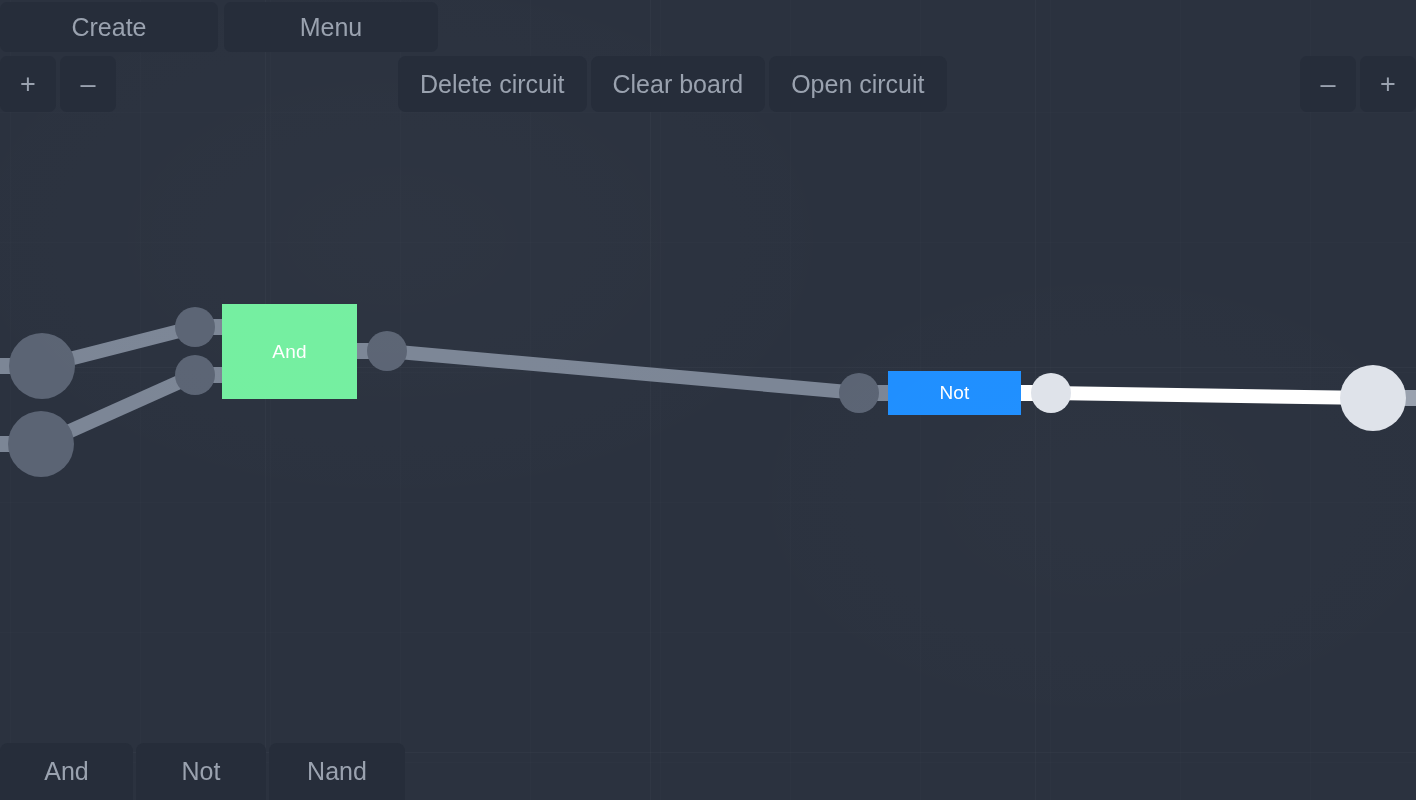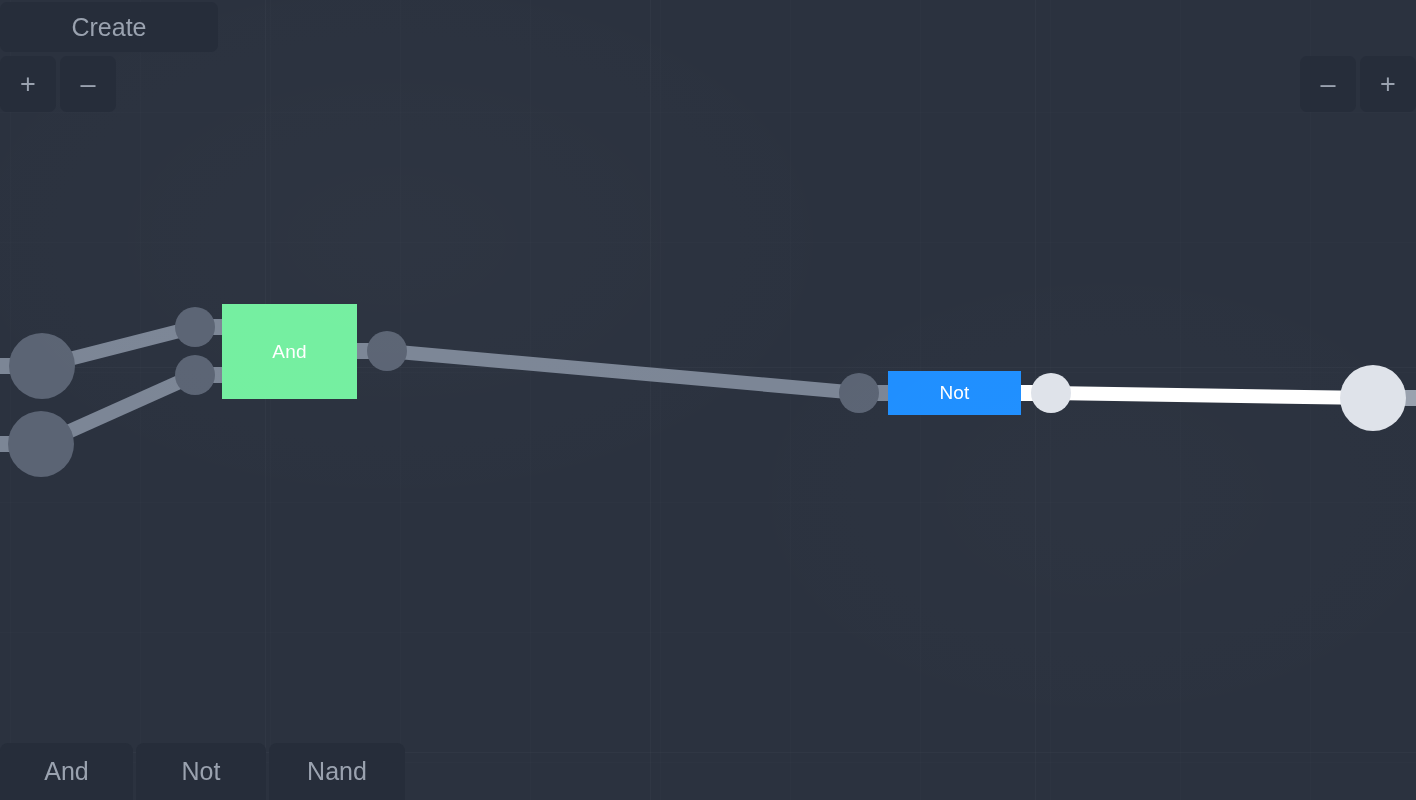--- a/index.html
+++ b/index.html
@@ -200,26 +200,32 @@
     <div class="gate and" style="left:222px; top:304px; width:135px; height:95px;">
       <span>And</span>
     </div>
     <div class="gate not" style="left:888px; top:371px; width:133px; height:44px;">
       <span>Not</span>
     </div>
   </div>
 
   <div class="topbar">
     <button class="btn" id="create-btn">Create</button>
+    <button class="btn" id="menu-btn">Menu</button>
   </div>
 
   <div class="topbar2">
     <button class="btn zoom-btn" id="zoom-in-left">+</button>
     <button class="btn zoom-btn" id="zoom-out-left">–</button>
 
+    <div class="midgroup">
+      <button class="btn">Delete circuit</button>
+      <button class="btn">Clear board</button>
+      <button class="btn">Open circuit</button>
+    </div>
 
     <button class="btn zoom-btn" id="zoom-out-right">–</button>
     <button class="btn zoom-btn" id="zoom-in-right">+</button>
   </div>
 
   <div class="palette">
     <button class="btn">And</button>
     <button class="btn">Not</button>
     <button class="btn">Nand</button>
   </div>

